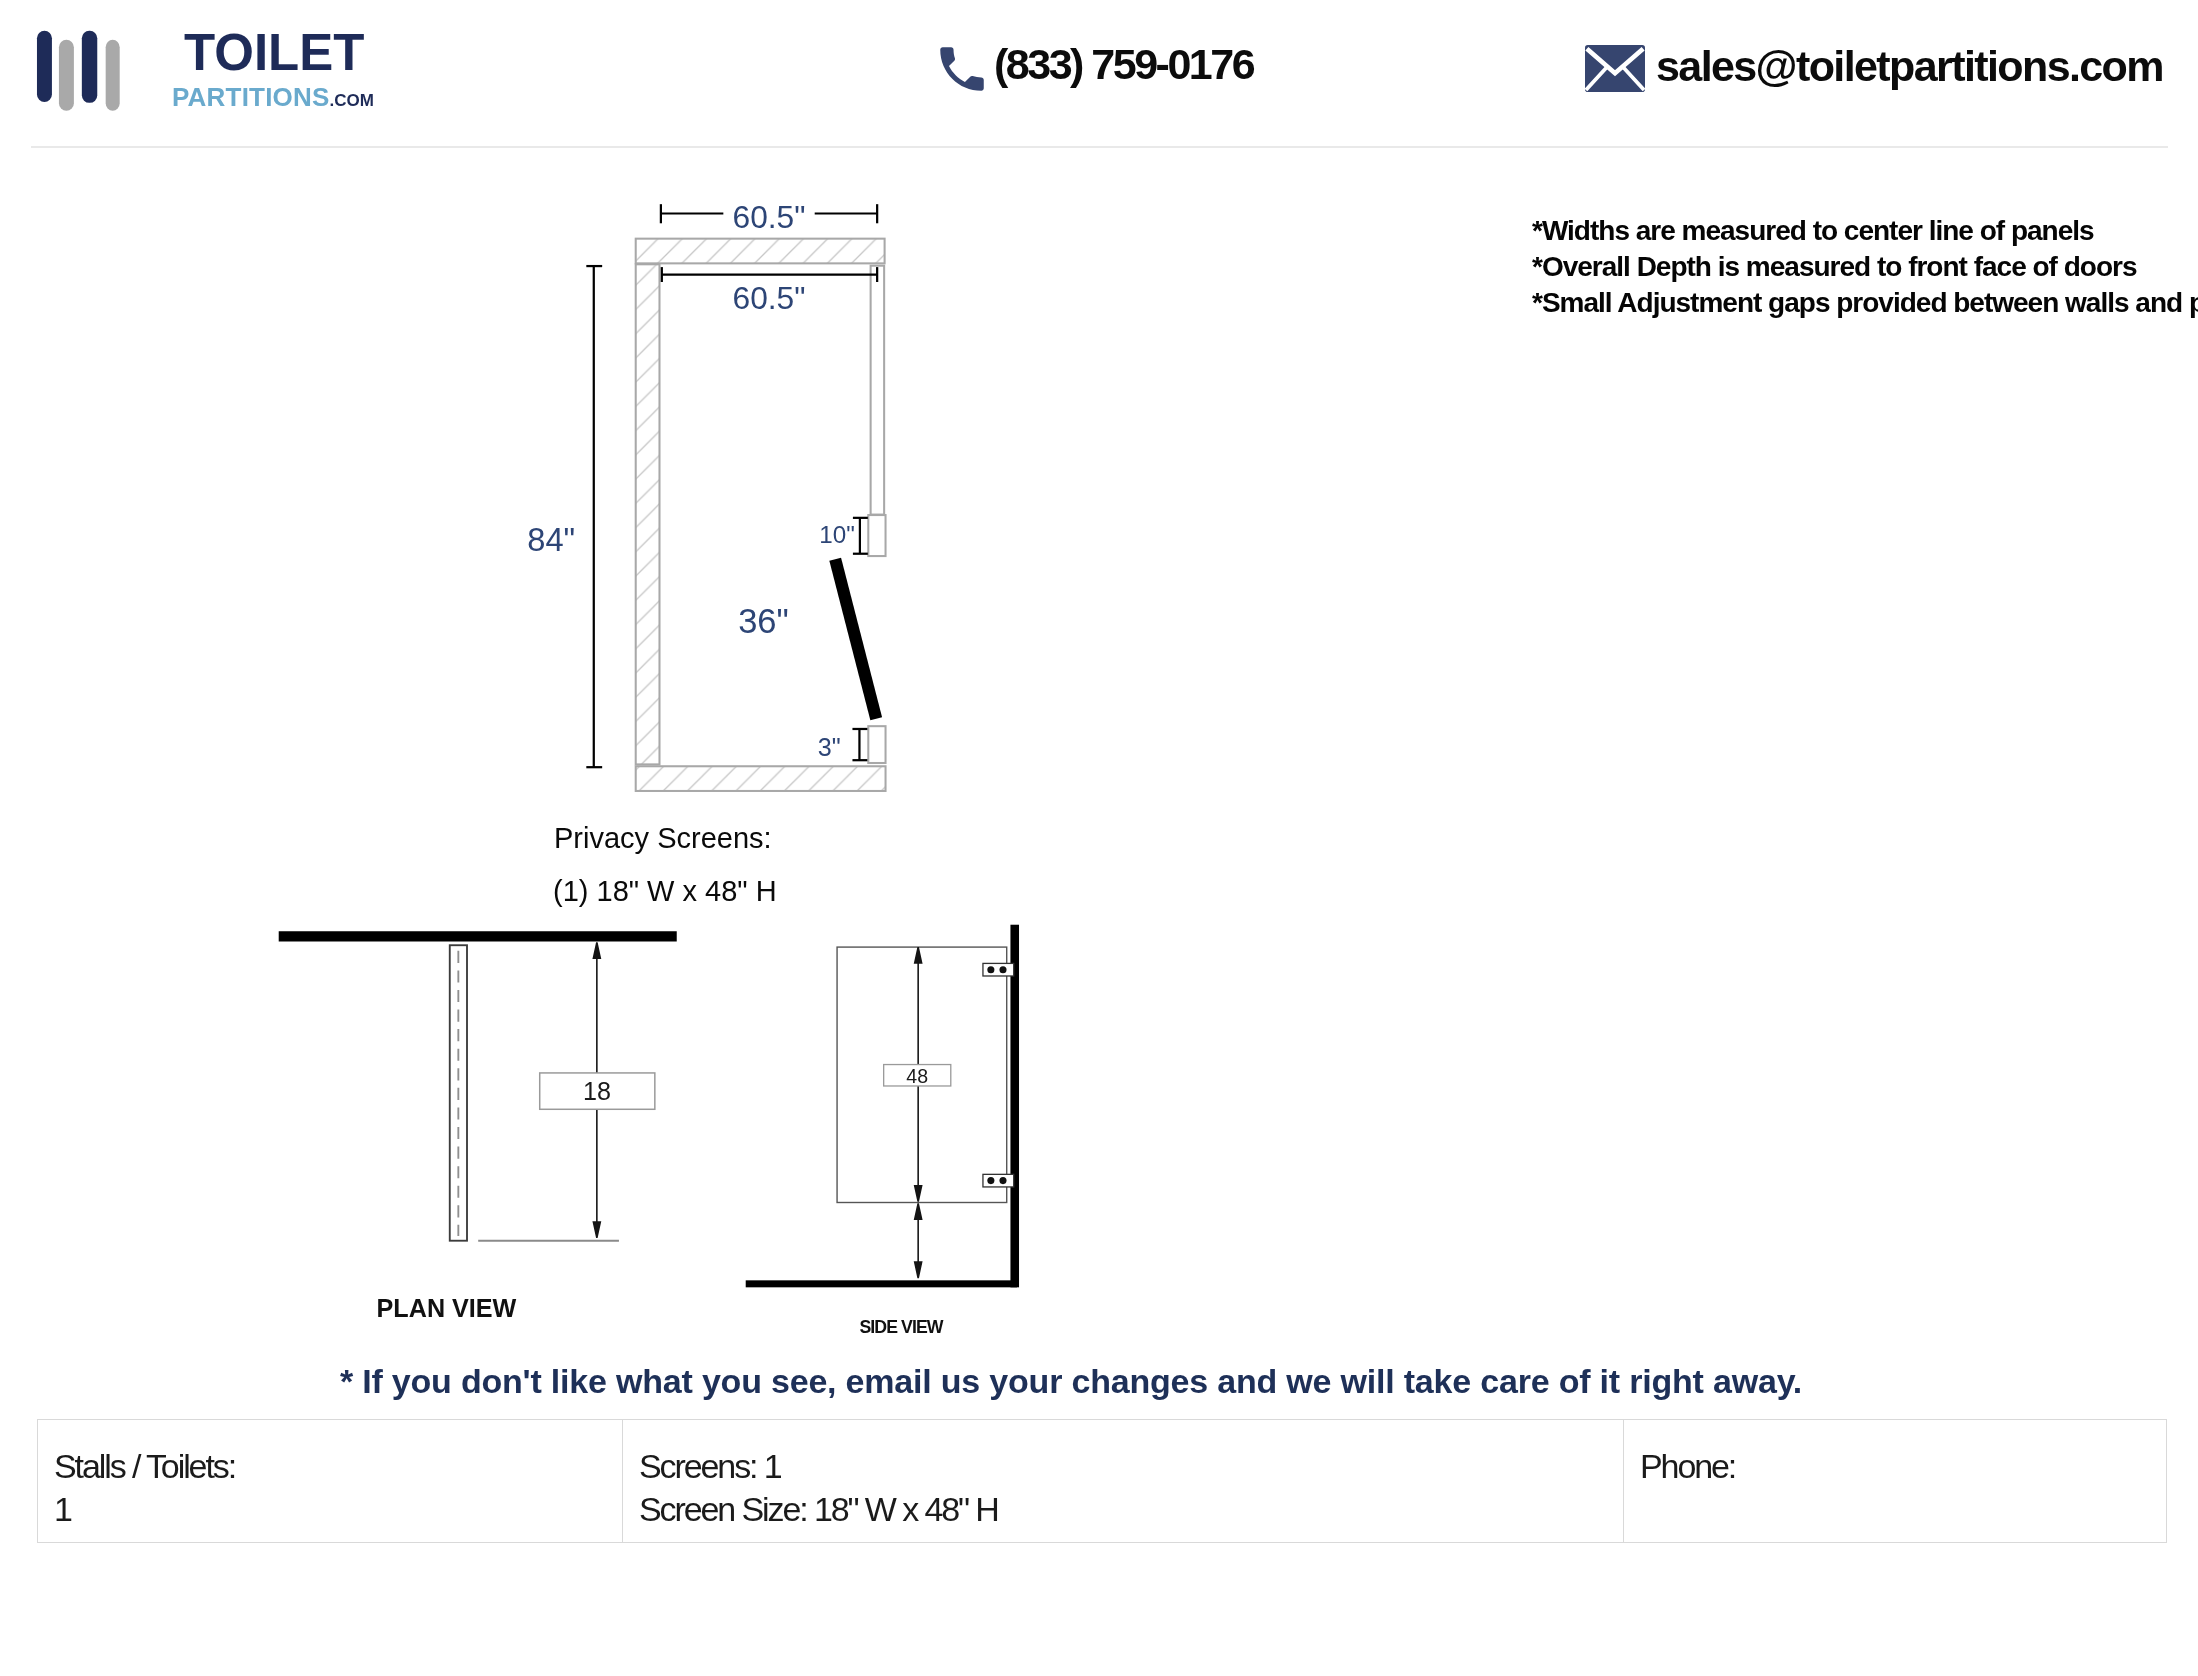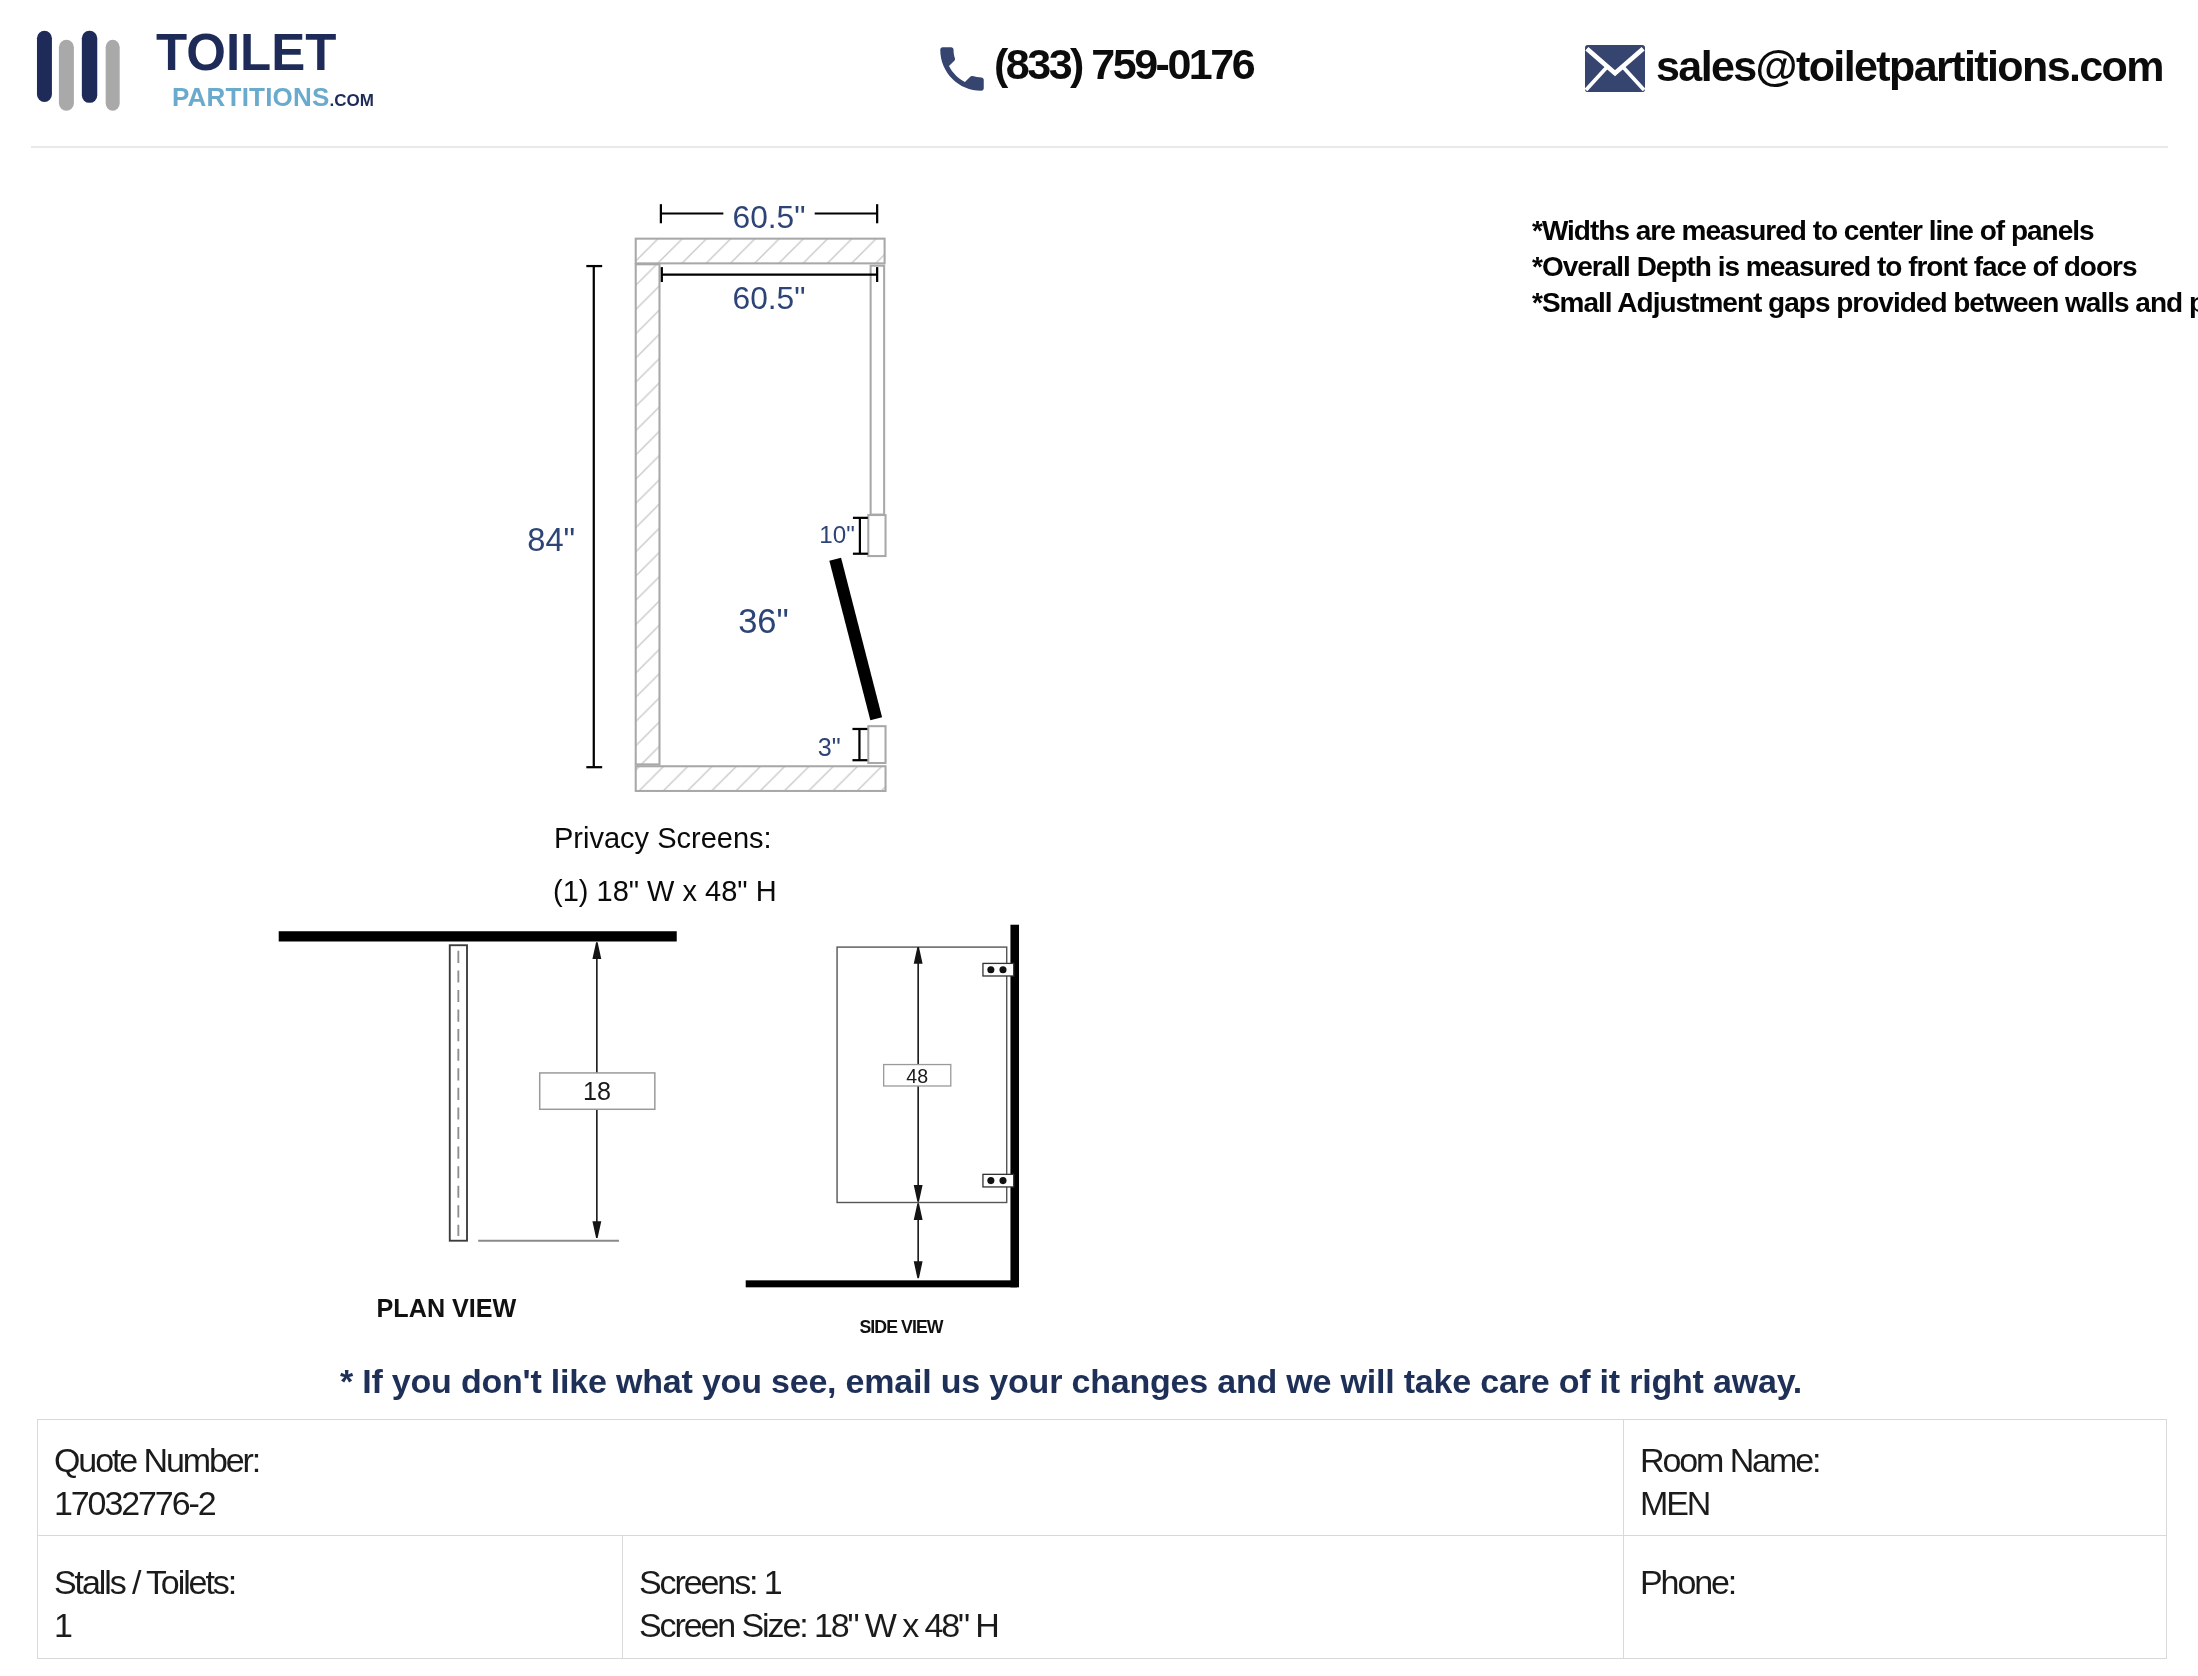--- a/index.html
+++ b/index.html
@@ -9,21 +9,21 @@
 </head>
 <body>
 
 <svg class="abs" style="left:35px;top:29px" width="89" height="86" viewBox="0 0 95 92">
   <rect x="2" y="2" width="16" height="76" rx="8" fill="#1e2b58"></rect>
   <rect x="25.5" y="11.5" width="16" height="76" rx="8" fill="#a9a9a9"></rect>
   <rect x="50" y="2" width="16.5" height="77" rx="8" fill="#1e2b58"></rect>
   <rect x="75.5" y="11.5" width="15" height="76" rx="8" fill="#a9a9a9"></rect>
 </svg>
 
-<div class="abs" id="logo1" style="left:156px;top:27px;font-size:51px;font-weight:bold;color:#1e2b58;letter-spacing:0px;line-height:1;">TOILET</div>
+<div class="abs" id="logo1" style="left:184px;top:27px;font-size:51px;font-weight:bold;color:#1e2b58;letter-spacing:0px;line-height:1;">TOILET</div>
 
 <div class="abs" id="logo2" style="left:172px;top:84px;font-size:26px;font-weight:bold;color:#6aaacd;letter-spacing:0.2px;line-height:1;">PARTITIONS<span style="font-size:17px;color:#1e2b58;letter-spacing:0px;margin-top:16px;">.COM</span></div>
 
 <svg class="abs" style="left:933px;top:40px" width="58" height="58" viewBox="0 0 24 24">
   <path fill="#36456f" d="M6.62 10.79c1.44 2.83 3.76 5.14 6.59 6.59l2.2-2.21c.27-.27.67-.36 1.02-.24 1.12.37 2.33.57 3.57.57.55 0 1 .45 1 1V20c0 .55-.45 1-1 1-9.39 0-17-7.61-17-17 0-.55.45-1 1-1h3.5c.55 0 1 .45 1 1 0 1.25.2 2.45.57 3.57.11.35.03.74-.25 1.02l-2.2 2.2z"></path>
 </svg>
 
 <div class="abs" id="phone" style="left:994px;top:43px;font-size:43px;font-weight:bold;color:#0c0c0c;letter-spacing:-2.5px;line-height:1;">(833) 759-0176</div>
 
 <svg class="abs" style="left:1585px;top:45px" width="60" height="47" viewBox="0 0 64 50">
@@ -163,24 +163,20 @@
 
 <div class="abs" id="headline" style="left:0;top:1359px;width:2142px;text-align:center;font-size:34px;font-weight:bold;color:#1e3058;line-height:1.3;letter-spacing:-0.2px;">* If you don't like what you see, email us your changes and we will take care of it right away.</div>
 
 <table class="abs" style="left:37px;top:1419px;width:2129px;border-collapse:collapse;table-layout:fixed;font-size:34px;color:#1b1b1b;letter-spacing:-2.1px;" cellspacing="0">
   <colgroup>
       <col style="width:585px">
       <col style="width:1001px">
       <col style="width:543px">
     </colgroup>
   <tbody>
-      <tr style="height:116px;">
-    <td colspan="2" style="border:1.9px solid #d9d9d9;vertical-align:top;padding:18.6px 0 0 16px;line-height:43px;">Quote Number:<br>17032776-2</td>
-    <td style="border:1.9px solid #d9d9d9;vertical-align:top;padding:18.6px 0 0 16px;line-height:43px;">Room Name:<br>MEN</td>
-  </tr>
   <tr style="height:123px;">
     <td style="border:1.9px solid #d9d9d9;vertical-align:top;padding:25px 0 0 16px;line-height:43px;">Stalls / Toilets:<br>1</td>
     <td style="border:1.9px solid #d9d9d9;vertical-align:top;padding:25px 0 0 16px;line-height:43px;">Screens: 1<br>Screen Size: 18" W x 48" H</td>
     <td style="border:1.9px solid #d9d9d9;vertical-align:top;padding:25px 0 0 16px;line-height:43px;">Phone:</td>
   </tr>
 </tbody>
   </table>
 
 
 </body></html>

